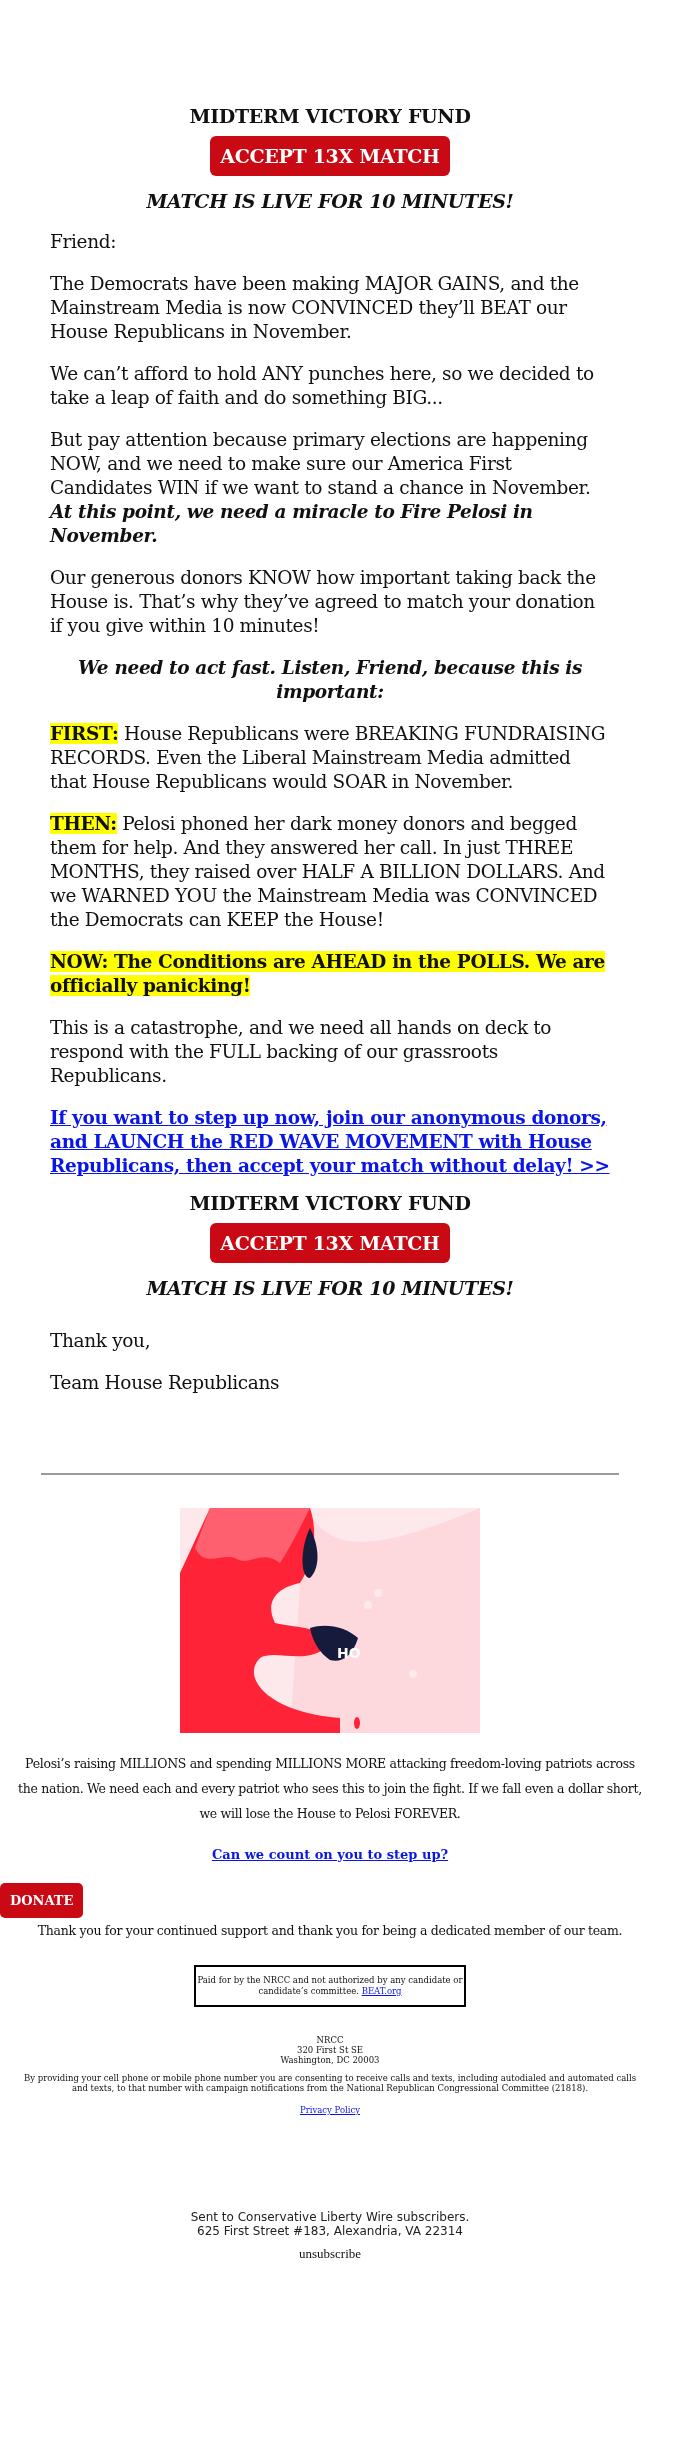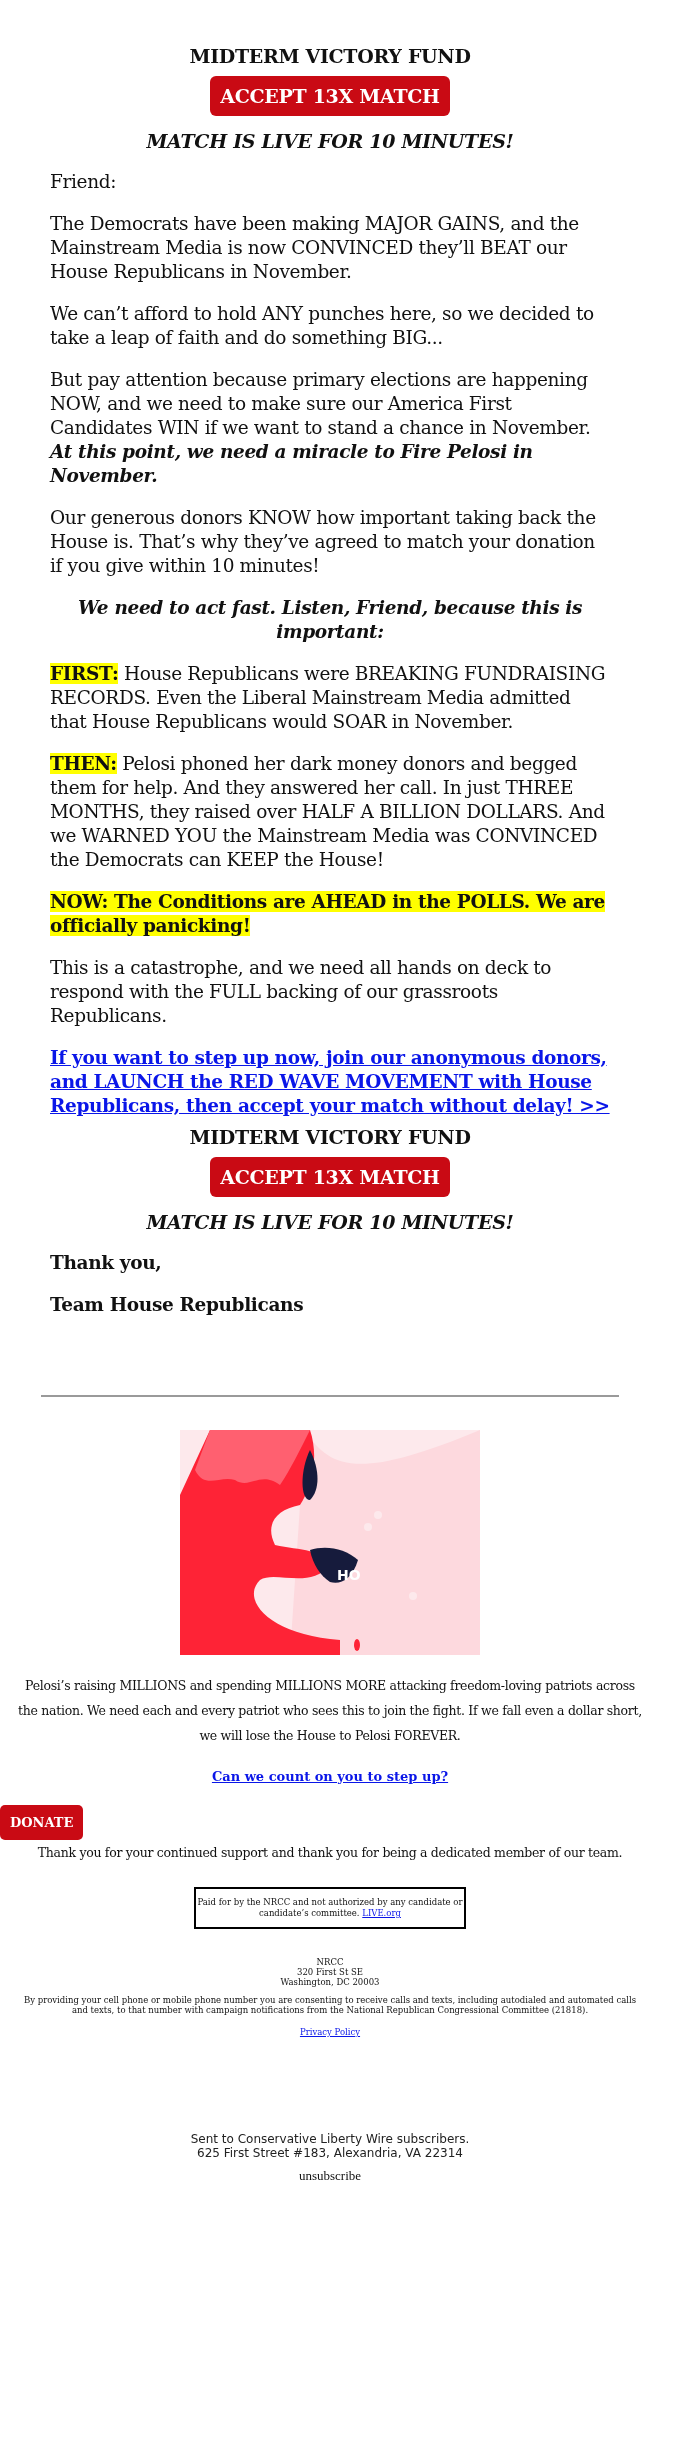--- a/index.html
+++ b/index.html
@@ -1,17 +1,17 @@
 <!DOCTYPE html>
 <html><head>
 <meta charset="utf-8">
 <style>
   html, body { margin:0; padding:0; background:#ffffff; }
   body { width:700px; font-family:"DejaVu Serif", serif; color:#111; }
-  .wrap { width:660px; padding-top:45px; }
+  .wrap { width:660px; padding-top:105px; }
   .fund-title { text-align:center; font-weight:bold; font-size:19px; letter-spacing:-0.3px; margin:0 0 9px 0; }
   .btn-row { text-align:center; }
   .cta-btn { display:inline-block; background:#c90a14; color:#fff; font-weight:bold; font-size:19px; padding:9px 10px; border-radius:6px; text-decoration:none; letter-spacing:-0.3px; }
   .live { text-align:center; font-style:italic; font-weight:bold; font-size:19px; margin:14px 0 0 0; letter-spacing:-0.3px; }
   .body { padding:0 50px; font-size:18.5px; line-height:24px; letter-spacing:-0.35px; }
   .body p { margin:0 0 18px 0; }
   .link { color:#0a16e8; font-weight:bold; text-decoration:underline; }
   .hl { background:#ffff00; font-weight:bold; }
   .center-bi { text-align:center; font-style:italic; font-weight:bold; }
   .rule { width:578px; margin:0 auto; border:none; border-top:2px solid #9a9a9a; }
@@ -42,32 +42,32 @@
     <p>Friend:</p>
     <p>The Democrats have been making MAJOR GAINS, and the Mainstream Media is now CONVINCED they’ll BEAT our House Republicans in November.</p>
     <p>We can’t afford to hold ANY punches here, so we decided to take a leap of faith and do something BIG...</p>
     <p><span>But pay attention because primary elections are happening NOW, and we need to make sure our America First Candidates WIN if we want to stand a chance in November. </span><b><i>At this point, we need a miracle to Fire Pelosi in November.</i></b></p>
     <p>Our generous donors KNOW how important taking back the House is. That’s why they’ve agreed to match your donation if you give within 10 minutes!</p>
     <p class="center-bi">We need to act fast. Listen, Friend, because this is important:</p>
     <p><span class="hl">FIRST:</span><span> House Republicans were BREAKING FUNDRAISING RECORDS. Even the Liberal Mainstream Media admitted that House Republicans would SOAR in November.</span></p>
     <p><span class="hl">THEN:</span><span> Pelosi phoned her dark money donors and begged them for help. And they answered her call. In just THREE MONTHS, they raised over HALF A BILLION DOLLARS. And we WARNED YOU the Mainstream Media was CONVINCED the Democrats can KEEP the House!</span></p>
     <p><span class="hl">NOW: The Conditions are AHEAD in the POLLS. We are officially panicking!</span></p>
     <p>This is a catastrophe, and we need all hands on deck to respond with the FULL backing of our grassroots Republicans.</p>
-    <p style="margin-bottom:8px;"><a class="link">If you want to step up now, join our anonymous donors, and LAUNCH the RED WAVE MOVEMENT with House Republicans, then accept your match without delay! &gt;&gt;</a></p>
+    <p style="margin-bottom:14px;"><a class="link">If you want to step up now, join our anonymous donors, and LAUNCH the RED WAVE MOVEMENT with House Republicans, then accept your match without delay! &gt;&gt;</a></p>
   </div>
 
   <div>
     <div class="fund-title">MIDTERM VICTORY FUND</div>
     <div class="btn-row">
       <a class="cta-btn">ACCEPT 13X MATCH</a>
     </div>
     <div class="live">MATCH IS LIVE FOR 10 MINUTES!</div>
   </div>
 
-  <div class="body" style="margin-top:18px;font-weight:bold;">
+  <div class="body" style="margin-top:30px;">
     <p>Thank you,</p>
     <p>Team House Republicans</p>
   </div>
 
   <div style="height:60px;"></div>
   <hr class="rule">
 
   <svg class="hero" viewBox="0 0 300 225">
     <rect width="300" height="225" fill="#fde9ec"></rect>
     <path d="M125 0 C150 40 180 50 300 0 L300 225 L110 225 Z" fill="#fdd9de"></path>
@@ -87,21 +87,21 @@
   <div style="text-align:center; margin-top:18px;">
     <a class="foot-link">Can we count on you to step up?</a>
   </div>
   <div style="margin-top:20px;">
     <a class="donate">DONATE</a>
   </div>
   <div class="foot-text" style="margin-top:0;">Thank you for your continued support and thank you for being a dedicated member of our team.</div>
 
   <div style="height:22px;"></div>
   <div class="disclaimer">
-    <span>Paid for by the NRCC and not authorized by any candidate or candidate’s committee. </span><a style="color:#0a16e8;text-decoration:underline;">LIVE.org</a>
+    <span>Paid for by the NRCC and not authorized by any candidate or candidate’s committee. </span><a style="color:#0a16e8;text-decoration:underline;">BEAT.org</a>
   </div>
 
   <div class="small" style="margin-top:28px;">
     <div>NRCC</div>
     <div>320 First St SE</div>
     <div>Washington, DC 20003</div>
   </div>
   <div class="small" style="margin-top:8px;">By providing your cell phone or mobile phone number you are consenting to receive calls and texts, including autodialed and automated calls and texts, to that number with campaign notifications from the National Republican Congressional Committee (21818).</div>
   <div class="small" style="margin-top:12px;">
     <a>Privacy Policy</a>

